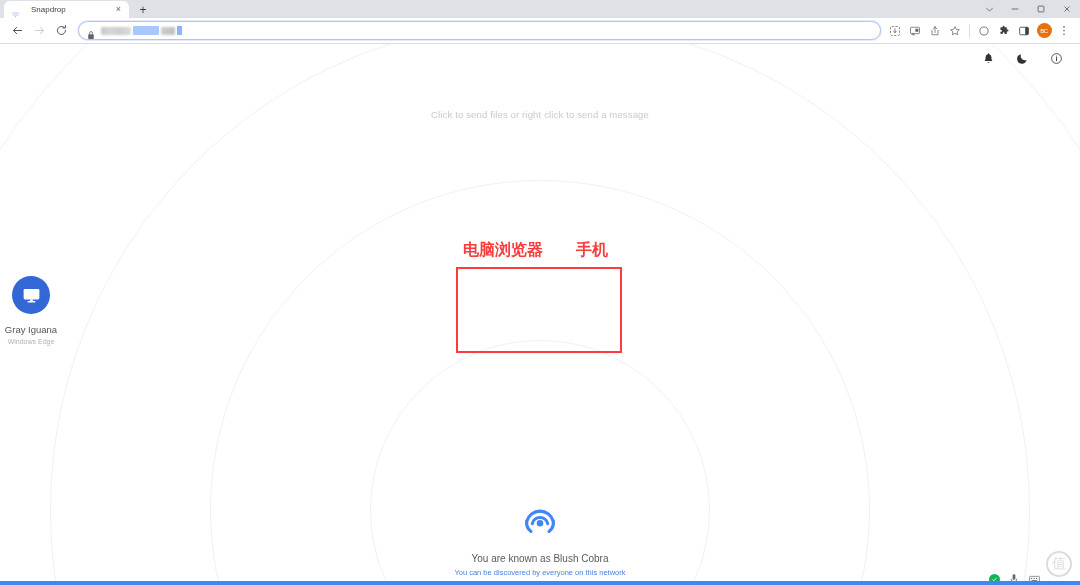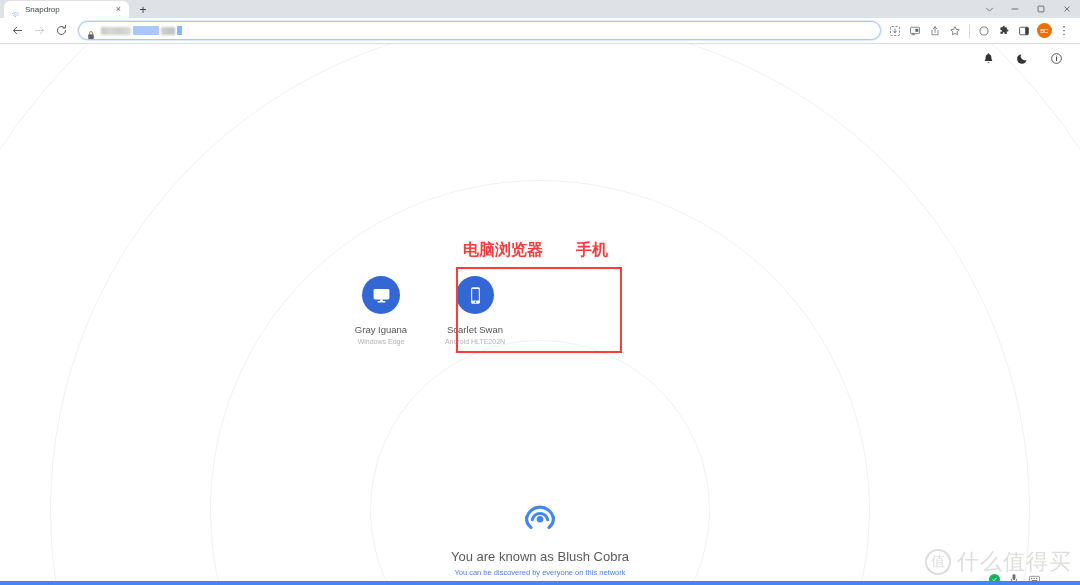--- a/index.html
+++ b/index.html
@@ -17,21 +17,21 @@
     height: 18px; background: #dee1e6;
     display: flex; align-items: flex-end; padding-left: 4px;
     position: relative;
   }
   .tab {
     height: 17px; min-width: 125px; max-width: 125px;
     background: #ffffff;
     border-radius: 6px 6px 0 0;
     display: flex; align-items: center;
     padding: 0 5px 0 7px;
-    gap: 5px;
+    gap: 11px;
     position: relative;
   }
   .tab-favicon { width: 9px; height: 9px; flex: 0 0 9px; display:block; }
   .tab-title {
     font-size: 8px; color: #3c4043;
     white-space: nowrap; overflow: hidden; text-overflow: ellipsis;
     flex: 1 1 auto; line-height: 1;
   }
   .tab-close {
     width: 11px; height: 11px; flex: 0 0 11px;
@@ -169,21 +169,21 @@
     width: 166px; height: 86px;
     border: 2px solid #fa3c3c;
     z-index: 6;
     pointer-events: none;
   }
 
   
   .peers {
     position: absolute; left: 0; top: 232px;
     width: 856px;
-    display: flex; justify-content: center;
+    display: flex; 
     gap: 32px;
     z-index: 4;
   }
   .peer { width: 62px; display: flex; flex-direction: column; align-items: center; }
   .peer-badge {
     width: 38px; height: 38px; border-radius: 50%;
     background: #3367d6;
     display: flex; align-items: center; justify-content: center;
     box-shadow: 0 0 0 0 rgba(0,0,0,0);
   }
@@ -200,21 +200,21 @@
   
   .identity {
     position: absolute; left: 0; bottom: 8px;
     width: 1080px;
     display: flex; flex-direction: column; align-items: center;
     z-index: 4;
   }
   .logo-wifi { width: 44px; height: 44px; }
   .logo-wifi svg { display: block; }
   .ident-name {
-    margin-top: 11px; font-size: 13px; color: #5a5a5a;
+    margin-top: 11px; font-size: 10px; color: #5a5a5a;
   }
   .ident-sub {
     margin-top: 4px; font-size: 7.5px; color: #4a7fe0;
   }
 
   
   .watermark {
     position: absolute; right: 8px; bottom: 8px;
     display: flex; align-items: center; gap: 6px;
     z-index: 8; pointer-events: none;
@@ -398,70 +398,59 @@
       </div>
       <div class="page-icon">
         <svg width="13" height="13" viewBox="0 0 16 16">
           <circle cx="8" cy="8" r="6" stroke="#333" stroke-width="1" fill="none"></circle>
           <path d="M8 6.7v4" stroke="#333" stroke-width="1.1" stroke-linecap="round"></path>
           <circle cx="8" cy="4.9" r=".65" fill="#333"></circle>
         </svg>
       </div>
     </div>
 
+    <div class="hint">Click to send files or right click to send a message</div>
 
     <div class="anno-labels">
       <div class="anno-label pc">电脑浏览器</div>
       <div class="anno-label phone">手机</div>
     </div>
 
     <div class="peers">
       <div class="peer">
         <div class="peer-badge">
           <svg width="21" height="21" viewBox="0 0 24 24">
             <rect x="3" y="4.5" width="18" height="12" rx="1.6" fill="#ffffff"></rect>
             <rect x="10.4" y="16.5" width="3.2" height="2.4" fill="#ffffff"></rect>
             <rect x="7.4" y="18.4" width="9.2" height="1.7" rx=".85" fill="#ffffff"></rect>
           </svg>
         </div>
         <div class="peer-name">Gray Iguana</div>
         <div class="peer-device">Windows Edge</div>
       </div>
-      <div class="peer">
-        <div class="peer-badge">
-          <svg width="21" height="21" viewBox="0 0 24 24">
-            <rect x="7" y="2.6" width="10" height="18.8" rx="1.8" fill="#ffffff"></rect>
-            <rect x="8.2" y="4.6" width="7.6" height="13.2" fill="#3367d6"></rect>
-            <circle cx="12" cy="19.6" r="0.95" fill="#3367d6"></circle>
-          </svg>
-        </div>
-        <div class="peer-name">Scarlet Swan</div>
-        <div class="peer-device">Android HLTE202N</div>
-      </div>
     </div>
 
     <div class="anno-box"></div>
 
     <div class="identity">
       <div class="logo-wifi">
         <svg width="44" height="44" viewBox="0 0 48 48">
           <circle cx="24" cy="27.5" r="3.6" fill="#4285f4"></circle>
           <path d="M15.6 28a8.6 8.6 0 0116.8 0" stroke="#4285f4" stroke-width="3.4" fill="none" stroke-linecap="round"></path>
           <path d="M9.5 25.5a15 15 0 0129 0" stroke="#4285f4" stroke-width="3.4" fill="none" stroke-linecap="round"></path>
           <path d="M14.2 36.5a12 12 0 01-4.7-11" stroke="#4285f4" stroke-width="3.4" fill="none" stroke-linecap="round"></path>
           <path d="M33.8 36.5a12 12 0 004.7-11" stroke="#4285f4" stroke-width="3.4" fill="none" stroke-linecap="round"></path>
         </svg>
       </div>
       <div class="ident-name">You are known as Blush Cobra</div>
       <div class="ident-sub">You can be discovered by everyone on this network</div>
     </div>
 
     <div class="watermark">
       <div class="wm-circle">值</div>
-      <div class="wm-text">什么值得买</div>
     </div>
 
     <div class="ime-bar">
       <div class="ime-ico">
         <span class="ime-green">
           <svg width="7" height="7" viewBox="0 0 12 12">
               <path d="M3 6.3l2 2 4-4.6" stroke="#fff" stroke-width="1.4" fill="none" stroke-linecap="round" stroke-linejoin="round"></path>
             </svg>
         </span>
       </div>

